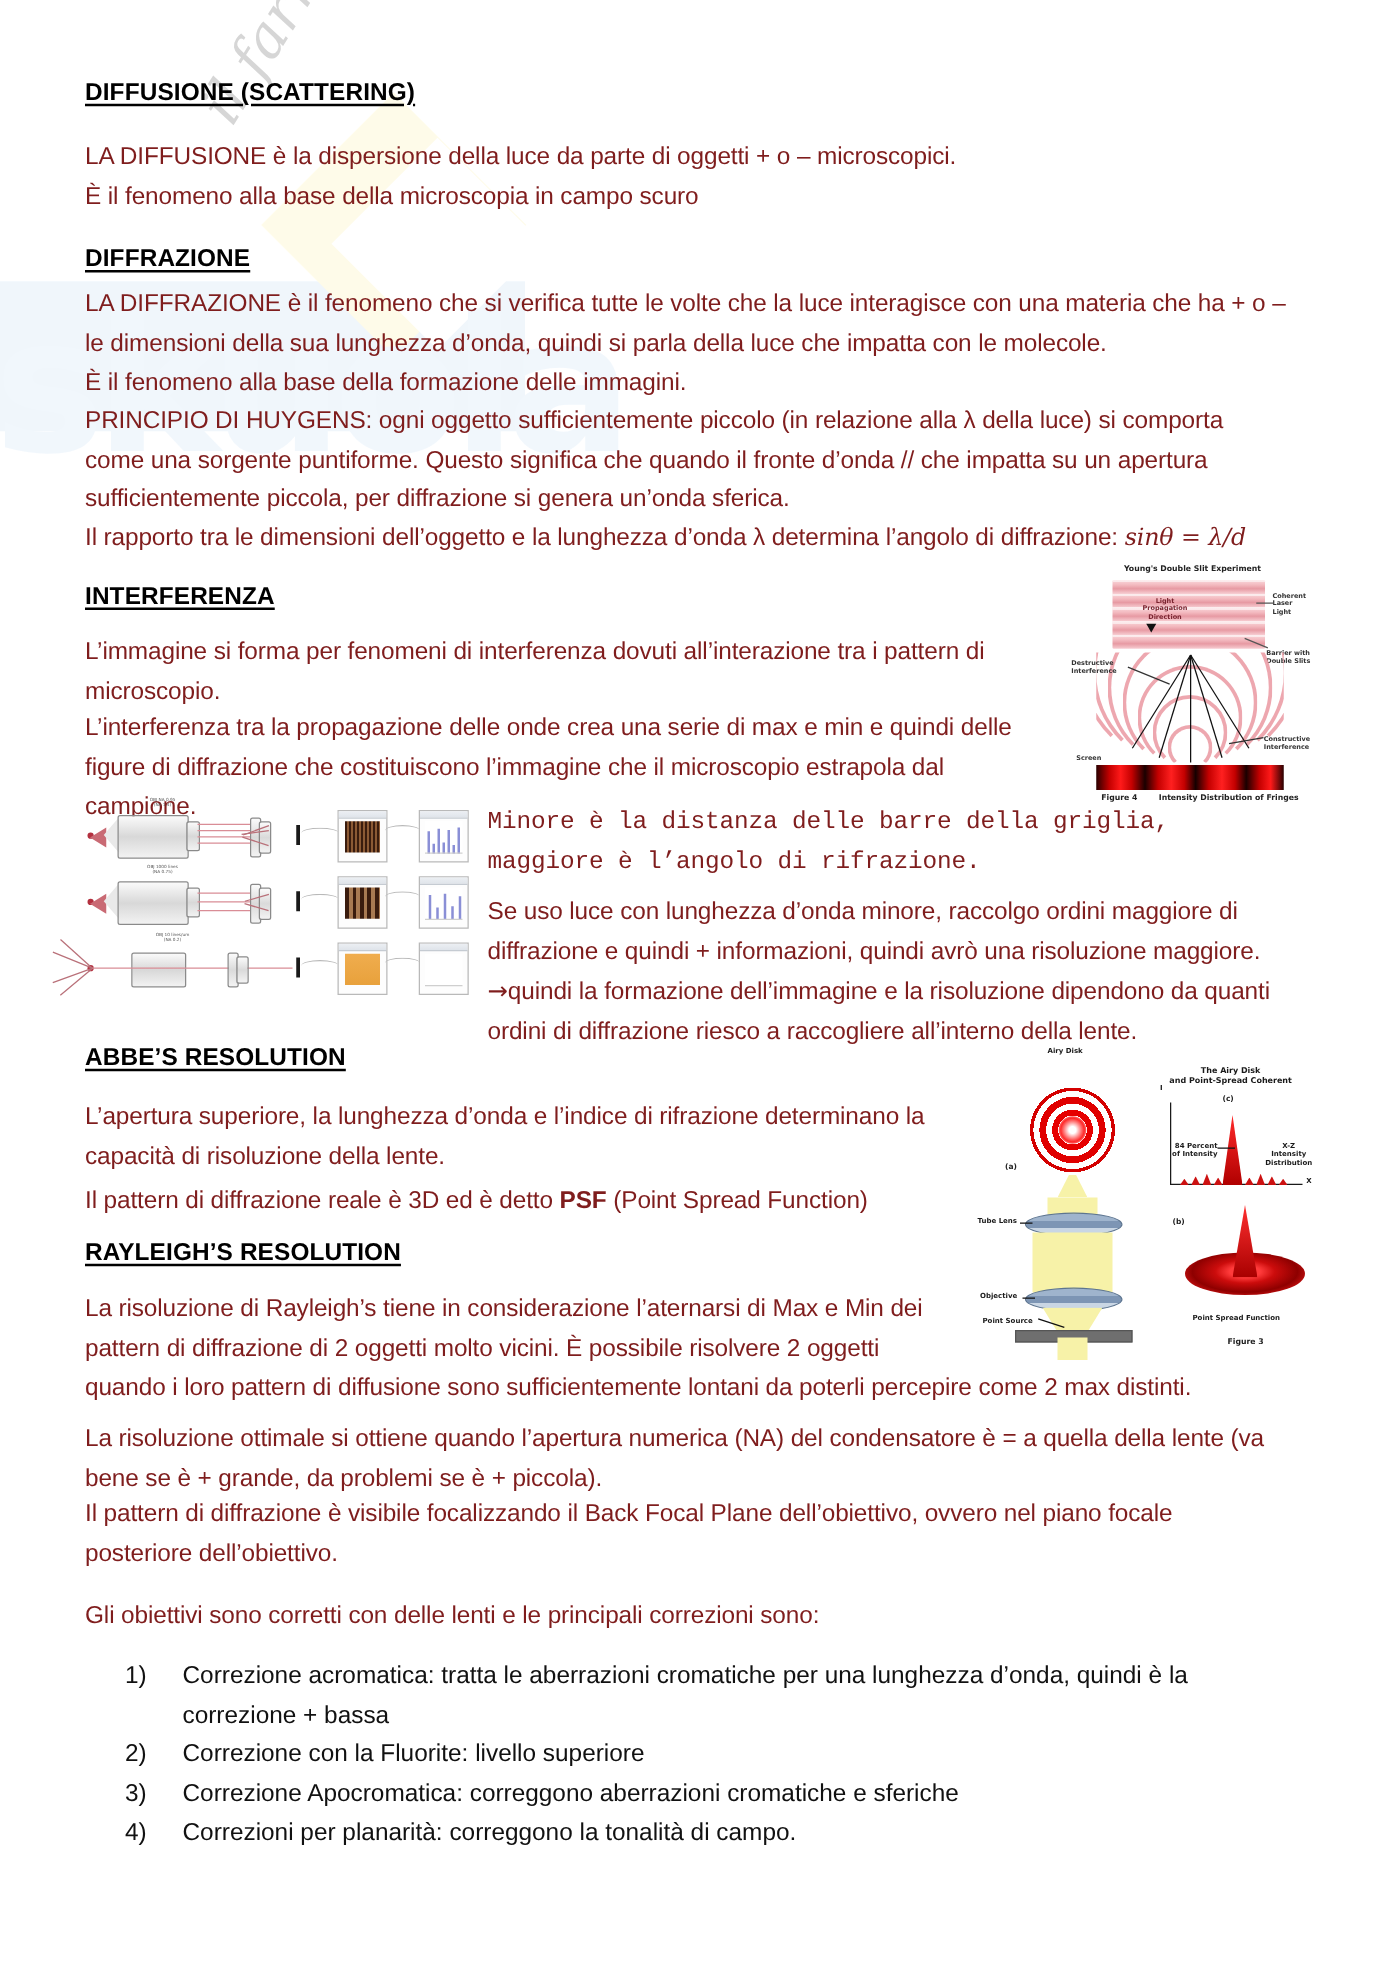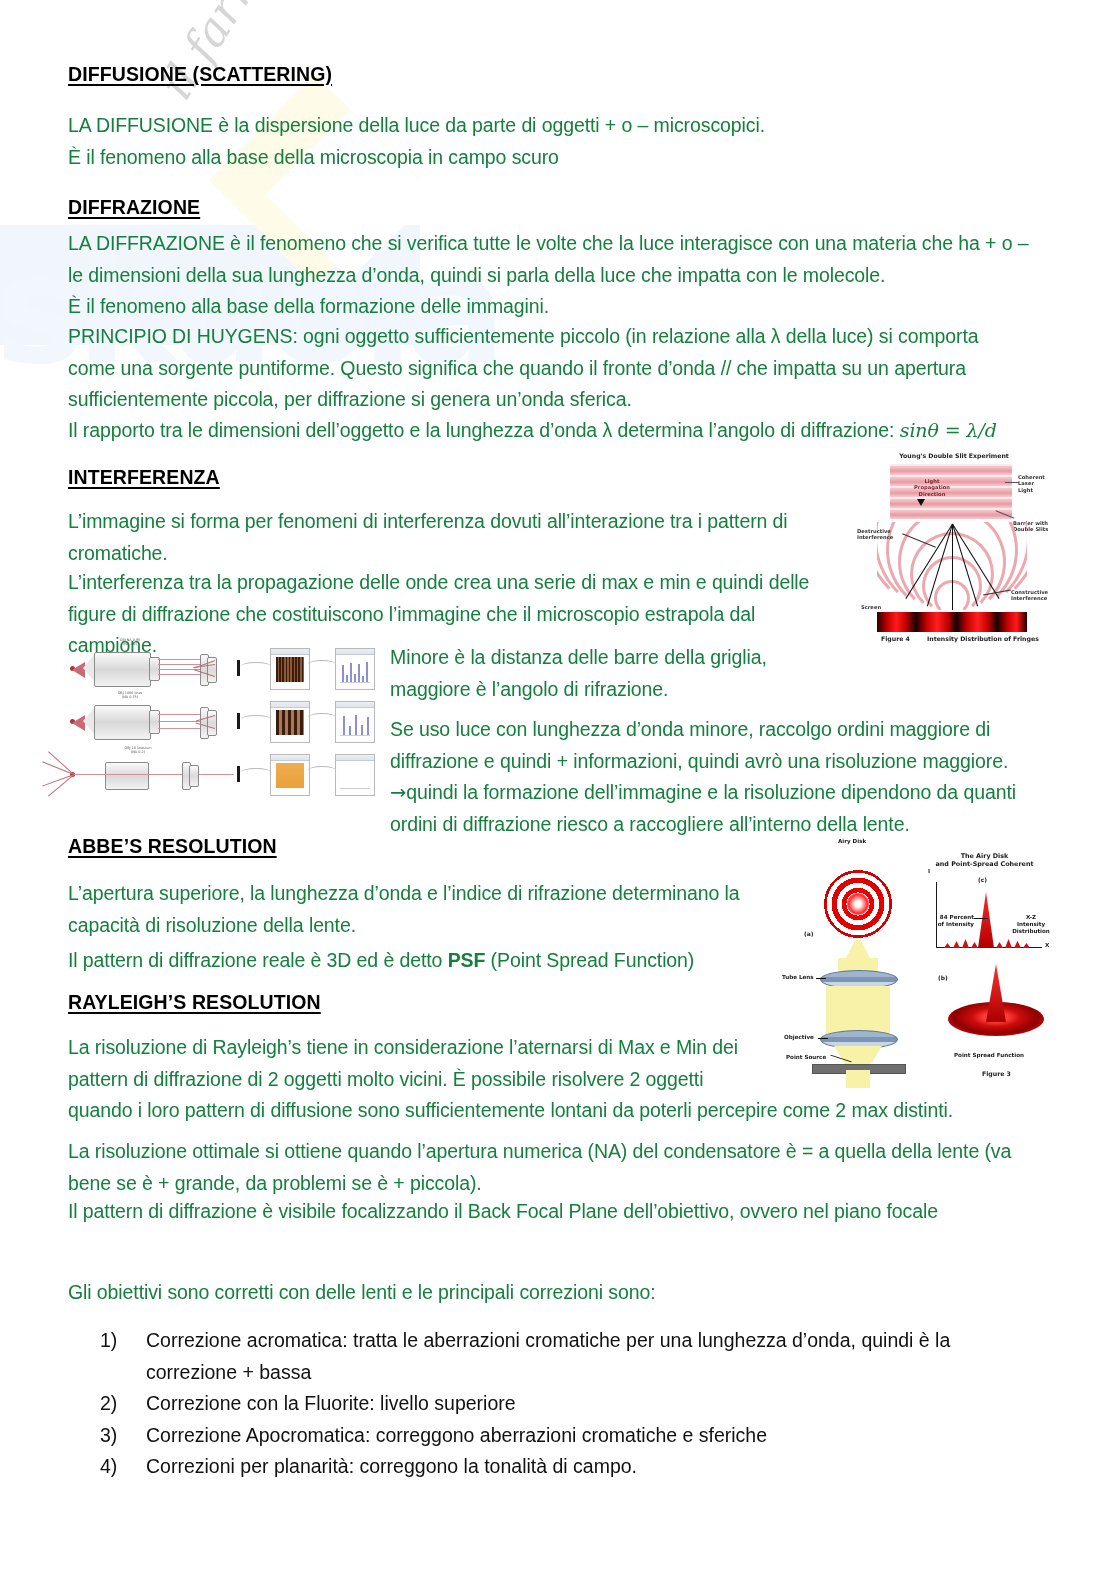--- a/index.html
+++ b/index.html
@@ -38,21 +38,21 @@
   }
 
   
   .h{
     position:absolute;font-weight:bold;font-size:19.5px;
     letter-spacing:.1px;color:#000;
     text-decoration:underline;text-underline-offset:3px;
     text-decoration-thickness:2px;
   }
   .p{
-    position:absolute;font-size:19.5px;line-height:31.5px;color:#15803d;
+    position:absolute;font-size:19.5px;line-height:31.5px;color:#7f1d1d;
     letter-spacing:-.1px;
   }
   .p b{font-weight:bold;}
   .mathi{font-family:"DejaVu Serif", serif;font-style:italic;font-size:19px;}
   .arrow{font-family:"DejaVu Sans", sans-serif;}
 
   
   .olist{position:absolute;font-size:19.5px;line-height:31.5px;color:#111;}
   .li{display:flex;margin-bottom:0px;}
   .li .num{width:46px;flex:0 0 46px;}
@@ -193,21 +193,21 @@
 
   <div class="p" style="left:68px;top:415px;width:1020px;">
     <span>Il rapporto tra le dimensioni dell’oggetto e la lunghezza d’onda λ determina l’angolo di diffrazione:</span>
     <span class="mathi">sinθ = λ/d</span>
   </div>
 
   <div class="h" style="left:68px;top:466px;">INTERFERENZA</div>
 
   <div class="p" style="left:68px;top:506px;width:760px;">
     <div>L’immagine si forma per fenomeni di interferenza dovuti all’interazione tra i pattern di</div>
-    <div>cromatiche.</div>
+    <div>microscopio.</div>
   </div>
 
   <div class="p" style="left:68px;top:567px;width:760px;">
     <div>L’interferenza tra la propagazione delle onde crea una serie di max e min e quindi delle</div>
     <div>figure di diffrazione che costituiscono l’immagine che il microscopio estrapola dal</div>
     <div>campione.</div>
   </div>
 
   <div class="fig4">
     <div class="ttl">Young's Double Slit Experiment</div>
@@ -373,21 +373,21 @@
           <div class="axis"></div>
         </div>
       </div>
       <div class="tinylbl" style="left:38px;top:-6px;width:60px;">
         <div>OBJ  10 lines/um</div>
         <div>(NA 0.2)</div>
       </div>
     </div>
   </div>
 
-  <div class="p" style="left:390px;top:642px;width:660px;">
+  <div class="p" style="left:390px;top:642px;width:660px;font-family:Liberation Mono, monospace;">
     <div>Minore è la distanza delle barre della griglia,</div>
     <div>maggiore è l’angolo di rifrazione.</div>
   </div>
 
   <div class="p" style="left:390px;top:714px;width:680px;">
     <div>Se uso luce con lunghezza d’onda minore, raccolgo ordini maggiore di</div>
     <div>diffrazione e quindi + informazioni, quindi avrò una risoluzione maggiore.</div>
     <div><span class="arrow">→</span><span>quindi la formazione dell’immagine e la risoluzione dipendono da quanti</span></div>
     <div>ordini di diffrazione riesco a raccogliere all’interno della lente.</div>
   </div>
@@ -413,20 +413,21 @@
     <div>quando i loro pattern di diffusione sono sufficientemente lontani da poterli percepire come 2 max distinti.</div>
   </div>
 
   <div class="p" style="left:68px;top:1136px;width:1000px;">
     <div>La risoluzione ottimale si ottiene quando l’apertura numerica (NA) del condensatore è = a quella della lente (va</div>
     <div>bene se è + grande, da problemi se è + piccola).</div>
   </div>
 
   <div class="p" style="left:68px;top:1196px;width:1000px;">
     <div>Il pattern di diffrazione è visibile focalizzando il Back Focal Plane dell’obiettivo, ovvero nel piano focale</div>
+    <div>posteriore dell’obiettivo.</div>
   </div>
 
   <div class="p" style="left:68px;top:1277px;width:1000px;">Gli obiettivi sono corretti con delle lenti e le principali correzioni sono:</div>
 
   <div class="olist" style="left:100px;top:1325px;width:950px;">
     <div class="li">
       <span class="num">1)</span>
       <span class="txt">
         <span>Correzione acromatica: tratta le aberrazioni cromatiche per una lunghezza d’onda, quindi è la</span><br>
         <span>correzione + bassa</span>

